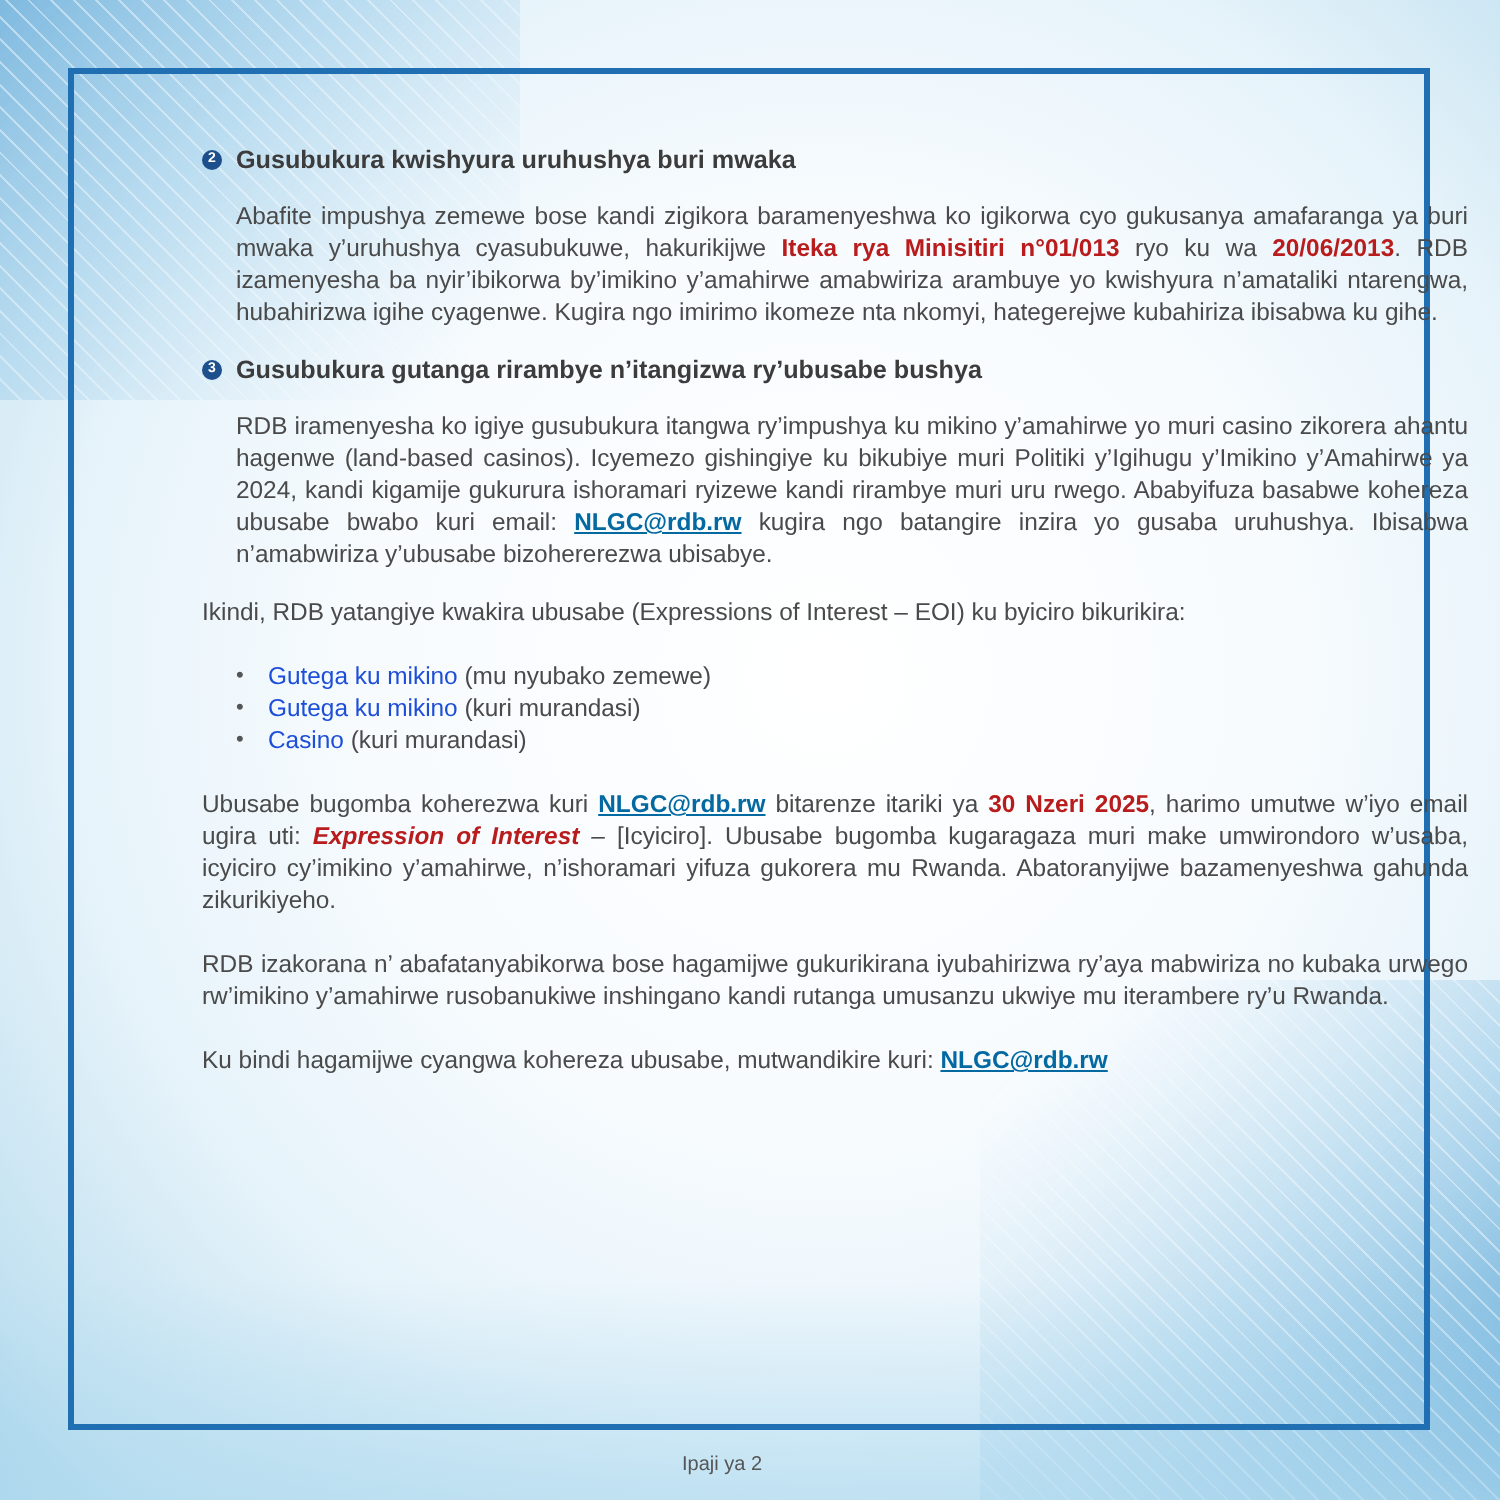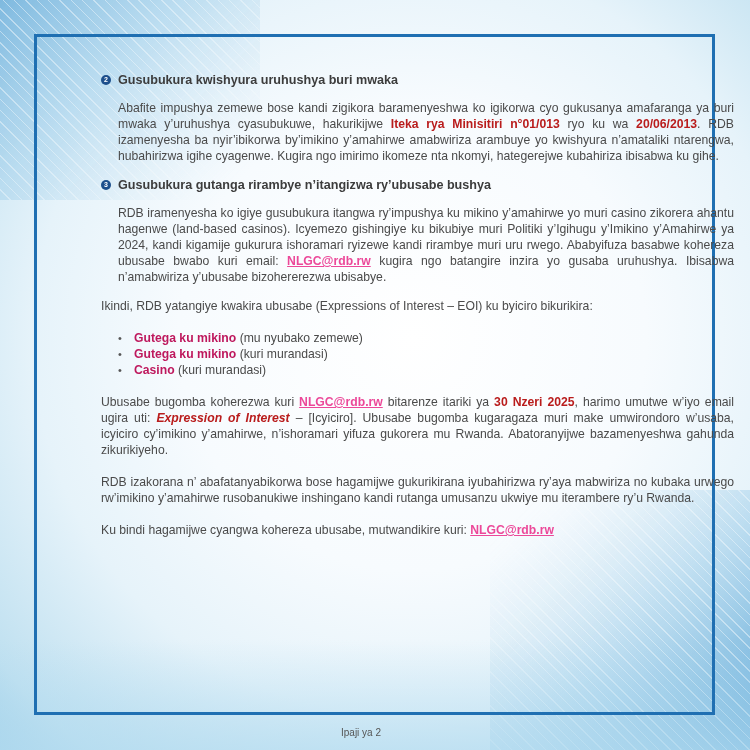--- a/index.html
+++ b/index.html
@@ -42,27 +42,27 @@
     .badge {
       display: inline-flex; align-items: center; justify-content: center;
       width: 10px; height: 10px; border-radius: 50%; background: #1d4f8c;
       color: #fff; font-size: 7px; font-weight: bold; margin-right: 7px; line-height: 10px;
     }
     .para { text-align: justify; margin: 0; }
     .indent { padding-left: 17px; }
     .section { margin-bottom: 13px; }
     .gap { height: 16px; }
     b { color: #b91c1c; }
-    a.email { color: #ec4899; font-weight: bold; text-decoration: underline; }
+    a.email { color: #0369a1; font-weight: bold; text-decoration: underline; }
     ul.bullets { list-style: none; margin: 0; padding: 0 0 0 17px; }
     ul.bullets li { position: relative; padding-left: 16px; line-height: 16px; }
     ul.bullets li::before {
       content: "•"; position: absolute; left: 0; top: 0; color: #555; font-size: 11px;
     }
-    .bl-bold { font-weight: bold; color: #be185d; }
+    .bl-bold { font-weight: normal; color: #1d4ed8; }
     .bl-light { font-weight: normal; color: #4a4a4a; }
     .footer {
       position: absolute; left: 0; width: 722px; top: 727px; text-align: center;
       font-size: 10px; color: #555;
     }
   </style>
 </head>
 <body>
 
 <div class="bg-stripes-tl"></div>

